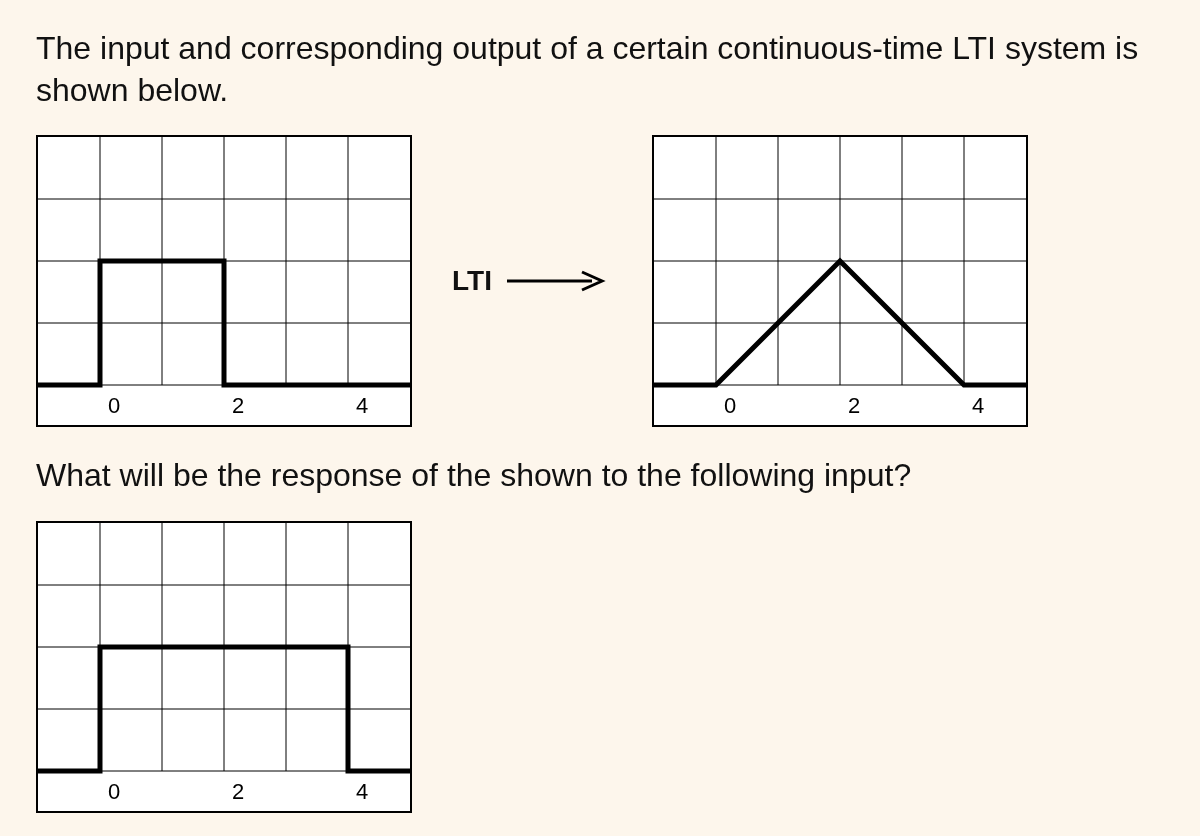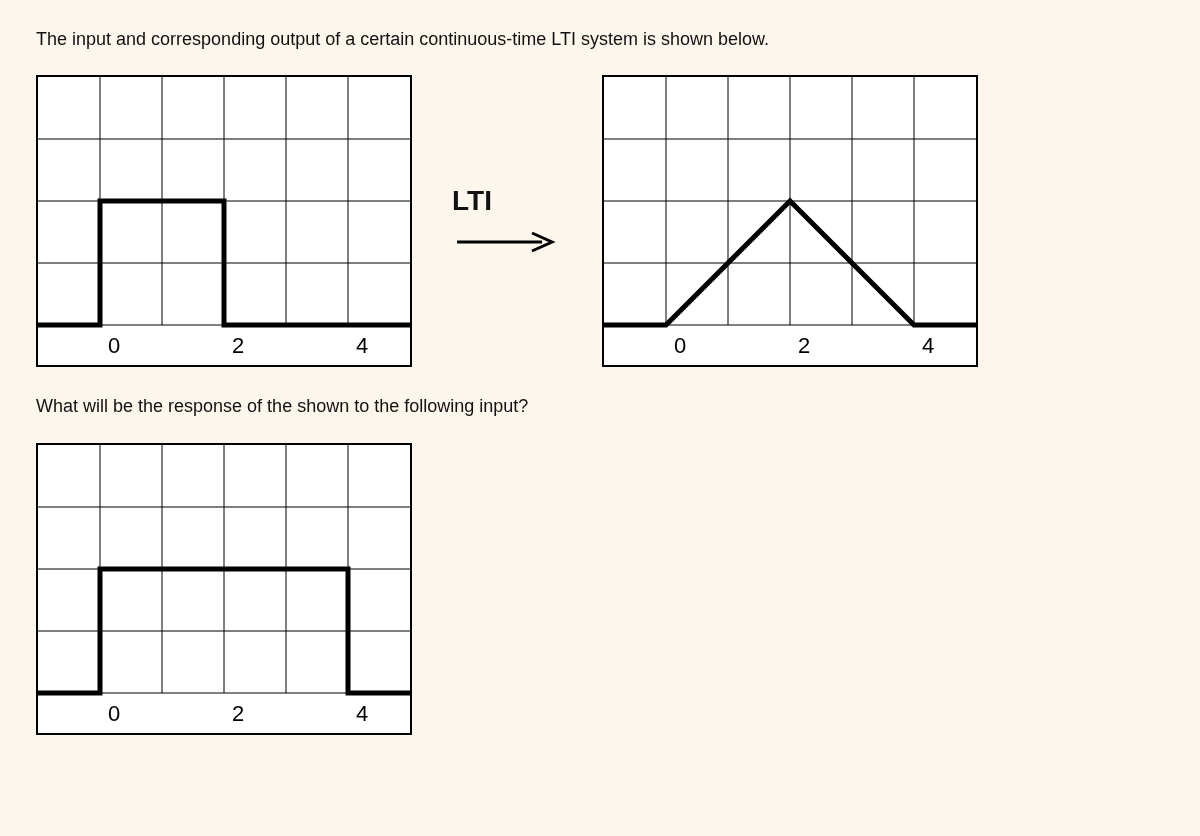--- a/index.html
+++ b/index.html
@@ -4,24 +4,24 @@
 <style>
   html,body{margin:0;padding:0}
   body{
     width:1200px;height:836px;
     background:#fdf6ec;
     font-family:Arial,Helvetica,sans-serif;
     color:#111;
     box-sizing:border-box;
     padding:28px 36px;
   }
-  .text-line{font-size:18px;line-height:1.3;margin-bottom:24px}
+  .text-line{font-size:32px;line-height:1.3;margin-bottom:24px}
   .row1{display:flex;align-items:center;gap:40px;margin-bottom:28px}
   .grid-svg{background:#fff;border:2px solid #000;display:block}
-  .lti-block{display:flex;flex-direction:column;gap:10px}
+  .lti-block{display:flex;flex-direction:row;align-items:center;gap:10px}
   .lti-label{font-size:28px;font-weight:bold}
   .arrow-svg{display:block}
 </style>
 </head>
 <body>
 
 <div class="text-line">The input and corresponding output of a certain continuous-time LTI system is shown below.</div>
 
 <div class="row1">
   <div>

